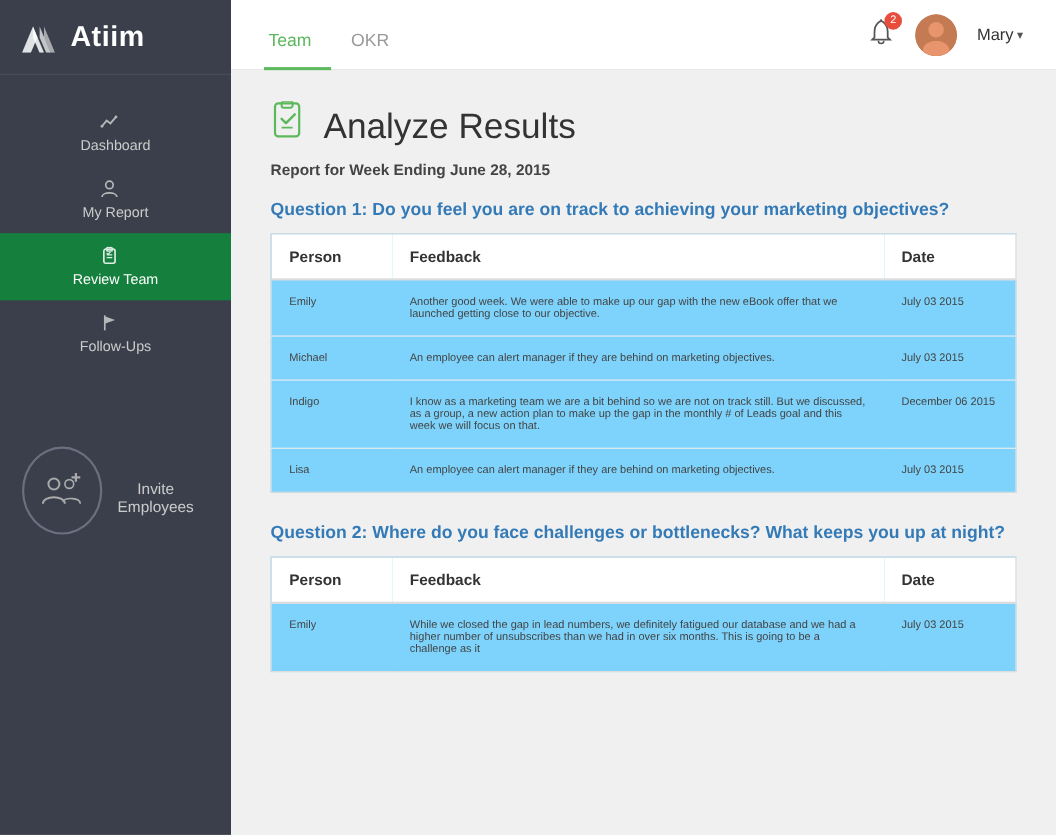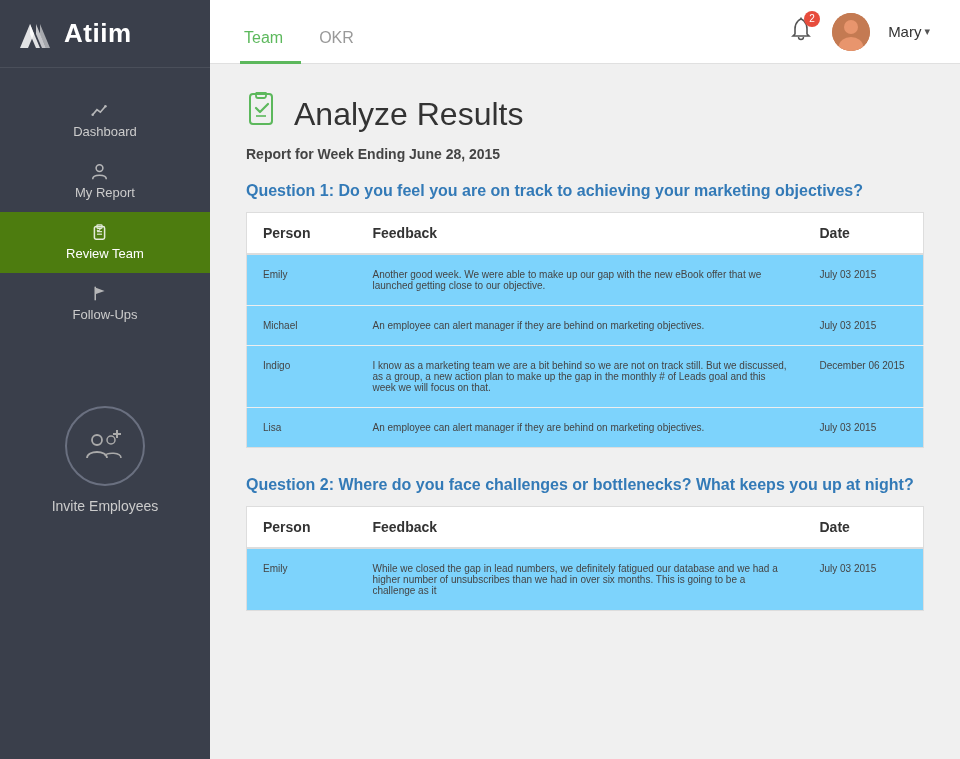--- a/index.html
+++ b/index.html
@@ -55,34 +55,34 @@
       cursor: pointer;
       color: #ccc;
       font-size: 13px;
       width: 100%;
       transition: background 0.15s;
       border-radius: 0;
       flex-direction: column;
     }
 
     .nav-item.active {
-      background: #4d7c0f;
+      background: #15803d;
       color: #fff;
     }
 
     .nav-item .nav-icon {
       margin-right: 12px;
       font-size: 17px;
       opacity: 0.85;
     }
 
     .invite-section {
       margin-top: 40px;
       display: flex;
-      flex-direction: column;
+      flex-direction: row;
       align-items: center;
       width: 100%;
       padding: 20px;
     }
 
     .invite-circle {
       width: 80px;
       height: 80px;
       border-radius: 50%;
       border: 2px solid #6a7080;

